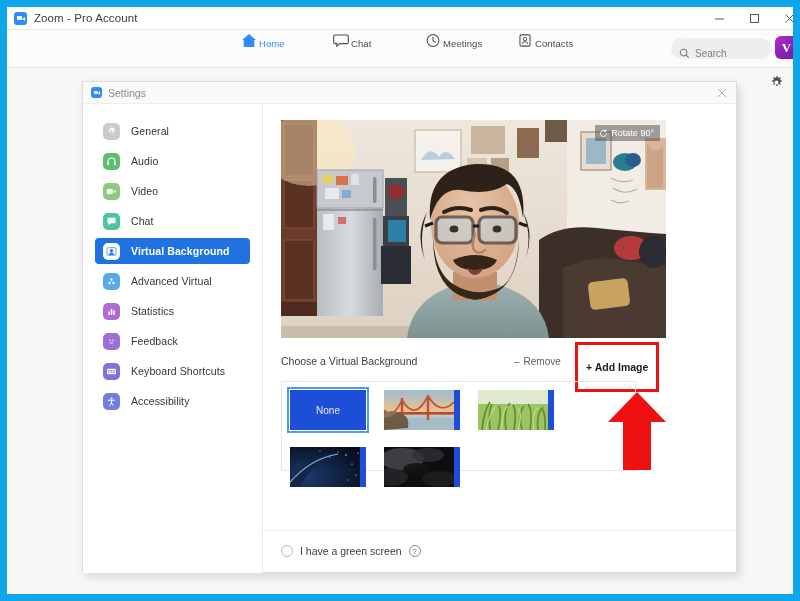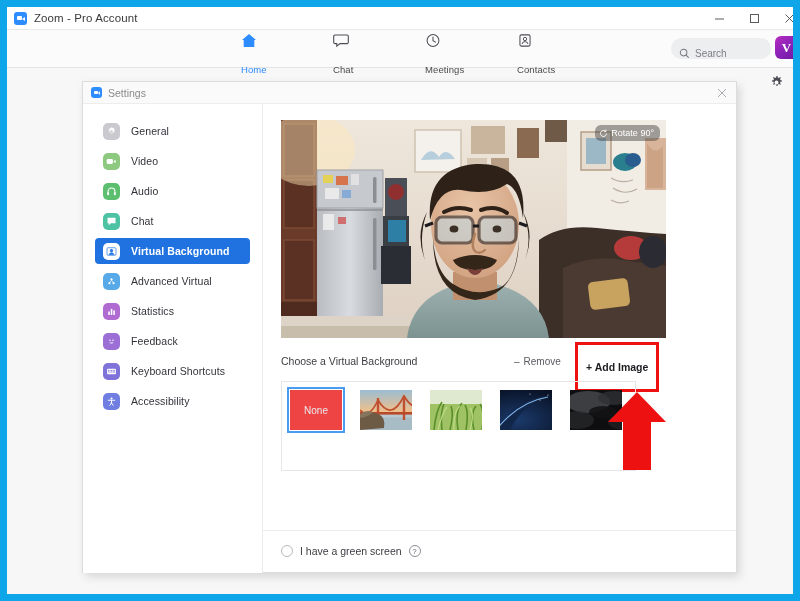--- a/index.html
+++ b/index.html
@@ -63,22 +63,22 @@
     background: #fbfbfc;
     border-bottom: 1px solid #e4e4e6;
   }
   .nav-tabs {
     position: absolute; left: 50%; transform: translateX(-50%);
     top: 2px;
     display: flex; gap: 36px;
   }
   .nav-tab {
     width: 56px;
-    display: flex; flex-direction: column; align-items: flex-start;
-    gap: 15px; cursor: pointer;
+    display: flex; flex-direction: row; align-items: flex-end;
+    gap: 2px; cursor: pointer;
   }
   .nav-tab .nt-icon { height: 17px; display:flex; align-items:center; justify-content:center; }
   .nav-tab .nt-label { font-size: 9.5px; color: #4c4c4c; letter-spacing: .1px; }
   .nav-tab.active .nt-label { color: #2d8cff; }
 
   .searchbox {
     position: absolute; right: 36px; top: 8px;
     width: 100px; height: 21px;
     background: #eceef0; border-radius: 11px;
     display: flex; align-items: flex-end; padding: 0 8px; gap: 5px;
@@ -172,21 +172,21 @@
   .video-preview {
     position: relative;
     width: 385px; height: 218px;
     overflow: hidden;
     background: #6b5a4d;
   }
   .rotate-btn {
     position: absolute; right: 6px; top: 5px;
     height: 16px; padding: 0 6px 0 4px;
     background: rgba(60,60,60,.45);
-    border-radius: 6px;
+    border-radius: 0;
     display: flex; align-items: center; gap: 3px;
     color: #fff; font-size: 9px;
   }
 
   .choose-row {
     margin-top: 13px;
     display: flex; align-items: center;
     height: 20px;
     position: relative;
   }
@@ -206,24 +206,24 @@
 
   .bg-grid-box {
     margin-top: 10px;
     width: 355px; height: 90px;
     border: 1px solid #e6e6e6;
     padding: 8px;
     position: relative;
   }
   .bg-grid { display: flex; flex-wrap: wrap; gap: 17px 18px; }
   .bg-thumb {
-    width: 52px; height: 40px;
+    width: 76px; height: 40px;
     position: relative; overflow:hidden;
     cursor: pointer;
-    background:#ef4444;
+    background:#1d4ed8;
   }
   .bg-thumb.selected { outline: 2px solid #4a9cf0; outline-offset: 1px; }
   .bg-thumb .bg-name {
     position:absolute; inset:0;
     display:flex; align-items:center; justify-content:center;
     color:#e9e9ee; font-size:10px;
   }
 
   .arrow-up {
     position: absolute;
@@ -365,38 +365,38 @@
           <div class="side-ico" style="background:#c9c9cf">
             <svg width="11" height="11" viewBox="0 0 16 16">
                 <path d="M8 1.5 l.9 0 .3 1.5 1.1 .45 1.2-.8 .64 .64 -.8 1.2 .45 1.1 1.5 .3 0 .9 -1.5 .3 -.45 1.1 .8 1.2 -.64 .64 -1.2-.8 -1.1 .45 -.3 1.5 -.9 0 -.3-1.5 -1.1-.45 -1.2 .8 -.64-.64 .8-1.2 -.45-1.1 -1.5-.3 0-.9 1.5-.3 .45-1.1 -.8-1.2 .64-.64 1.2 .8 1.1-.45 Z" fill="#fff"></path>
                 <circle cx="8" cy="8" r="1.7" fill="#c9c9cf"></circle>
               </svg>
           </div>
           <div class="side-label">General</div>
         </div>
 
         <div class="side-item">
+          <div class="side-ico" style="background:#5bbf6f">
+            <svg width="11" height="11" viewBox="0 0 16 16">
+                <path d="M3 10 L3 8 a5 5 0 0 1 10 0 L13 10" fill="none" stroke="#fff" stroke-width="1.6"></path>
+                <rect x="1.7" y="9" width="2.8" height="4.3" rx="1.3" fill="#fff"></rect>
+                <rect x="11.5" y="9" width="2.8" height="4.3" rx="1.3" fill="#fff"></rect>
+              </svg>
+          </div>
+          <div class="side-label">Audio</div>
+        </div>
+
+        <div class="side-item">
           <div class="side-ico" style="background:#8dc97e">
             <svg width="11" height="11" viewBox="0 0 16 12">
                 <rect x="1" y="2.5" width="9" height="7" rx="1.6" fill="#fff"></rect>
                 <path d="M10.7 6 L14 3.4 L14 8.6 Z" fill="#fff"></path>
               </svg>
           </div>
           <div class="side-label">Video</div>
-        </div>
-
-        <div class="side-item">
-          <div class="side-ico" style="background:#5bbf6f">
-            <svg width="11" height="11" viewBox="0 0 16 16">
-                <path d="M3 10 L3 8 a5 5 0 0 1 10 0 L13 10" fill="none" stroke="#fff" stroke-width="1.6"></path>
-                <rect x="1.7" y="9" width="2.8" height="4.3" rx="1.3" fill="#fff"></rect>
-                <rect x="11.5" y="9" width="2.8" height="4.3" rx="1.3" fill="#fff"></rect>
-              </svg>
-          </div>
-          <div class="side-label">Audio</div>
         </div>
 
         <div class="side-item">
           <div class="side-ico" style="background:#4dc3a4">
             <svg width="11" height="11" viewBox="0 0 16 16">
                 <path d="M2.2 2.6 h11.6 v8 h-6.6 l-3.2 2.7 v-2.7 h-1.8 z" fill="#fff"></path>
               </svg>
           </div>
           <div class="side-label">Chat</div>
         </div>

